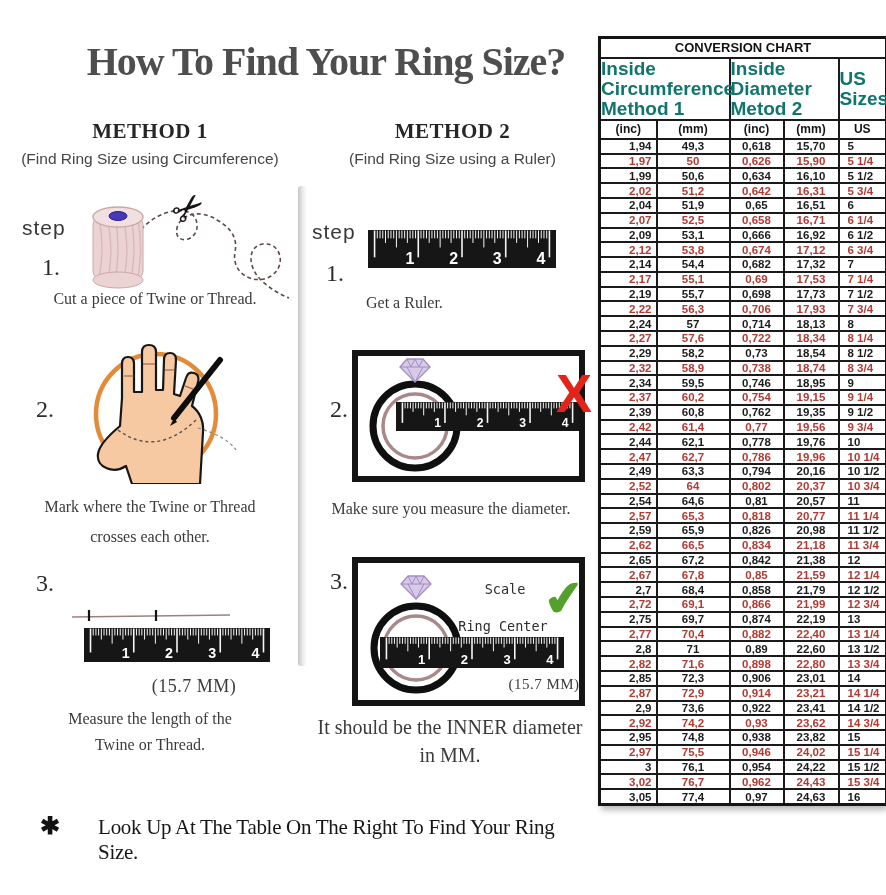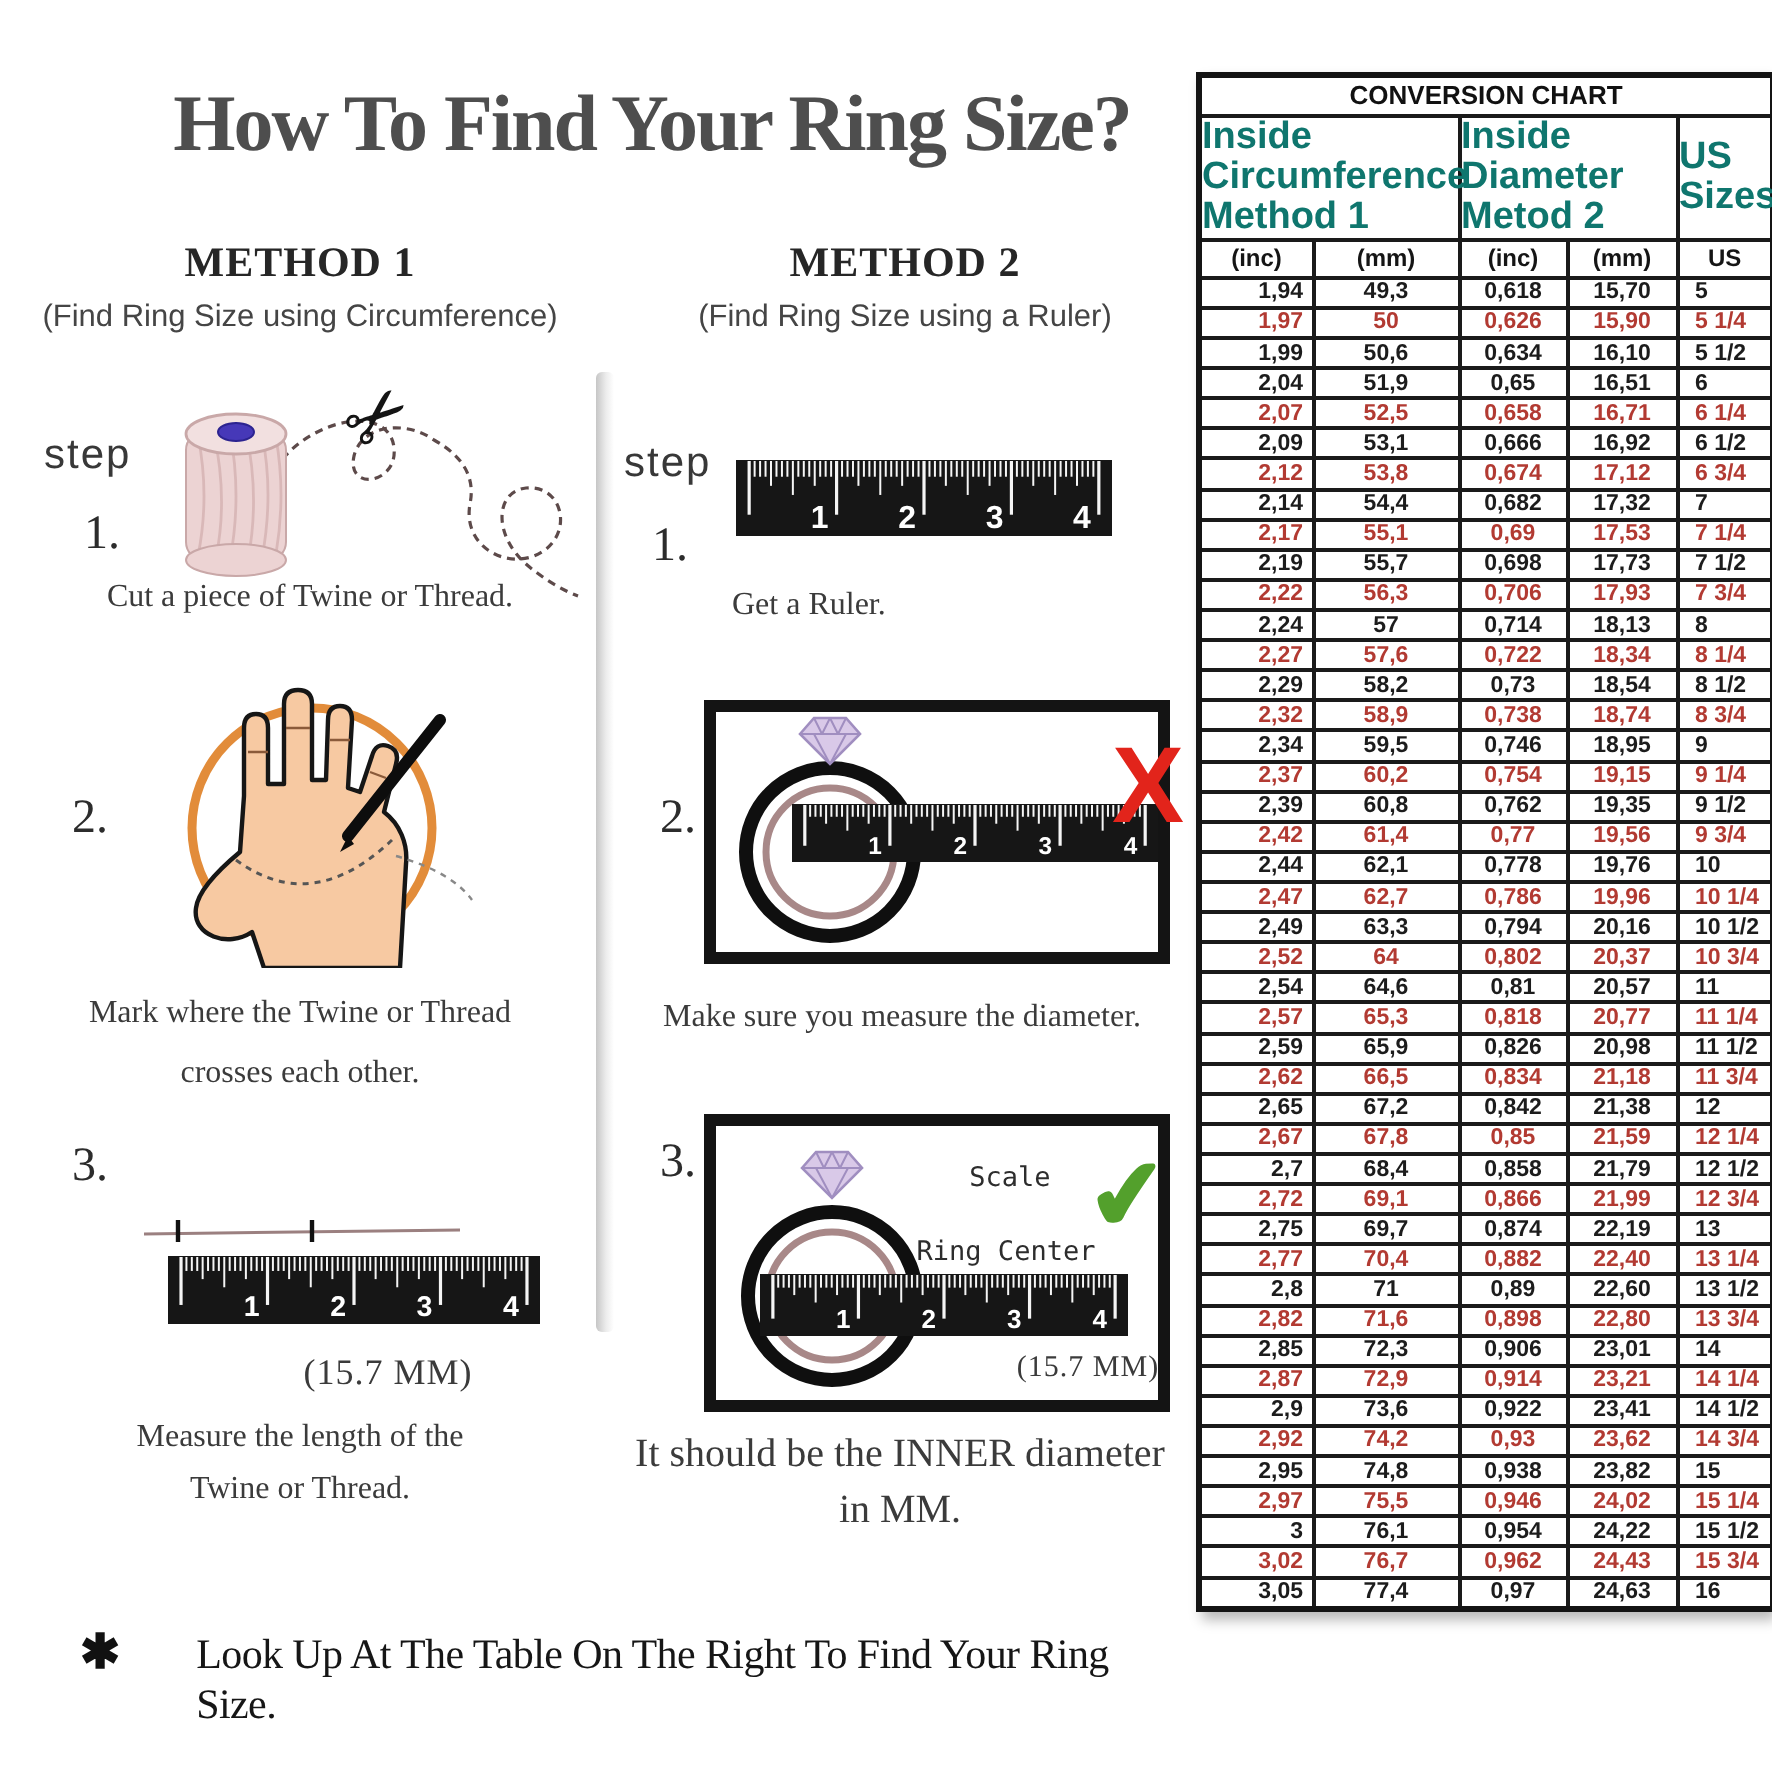--- a/index.html
+++ b/index.html
@@ -487,20 +487,27 @@
             <td class="c3">15,90</td>
             <td class="c4">5 1/4</td>
           </tr>
           <tr>
             <td class="c0">1,99</td>
             <td class="c1">50,6</td>
             <td class="c2">0,634</td>
             <td class="c3">16,10</td>
             <td class="c4">5 1/2</td>
           </tr>
+          <tr class="red">
+            <td class="c0">2,02</td>
+            <td class="c1">51,2</td>
+            <td class="c2">0,642</td>
+            <td class="c3">16,31</td>
+            <td class="c4">5 3/4</td>
+          </tr>
           <tr>
             <td class="c0">2,04</td>
             <td class="c1">51,9</td>
             <td class="c2">0,65</td>
             <td class="c3">16,51</td>
             <td class="c4">6</td>
           </tr>
           <tr class="red">
             <td class="c0">2,07</td>
             <td class="c1">52,5</td>

